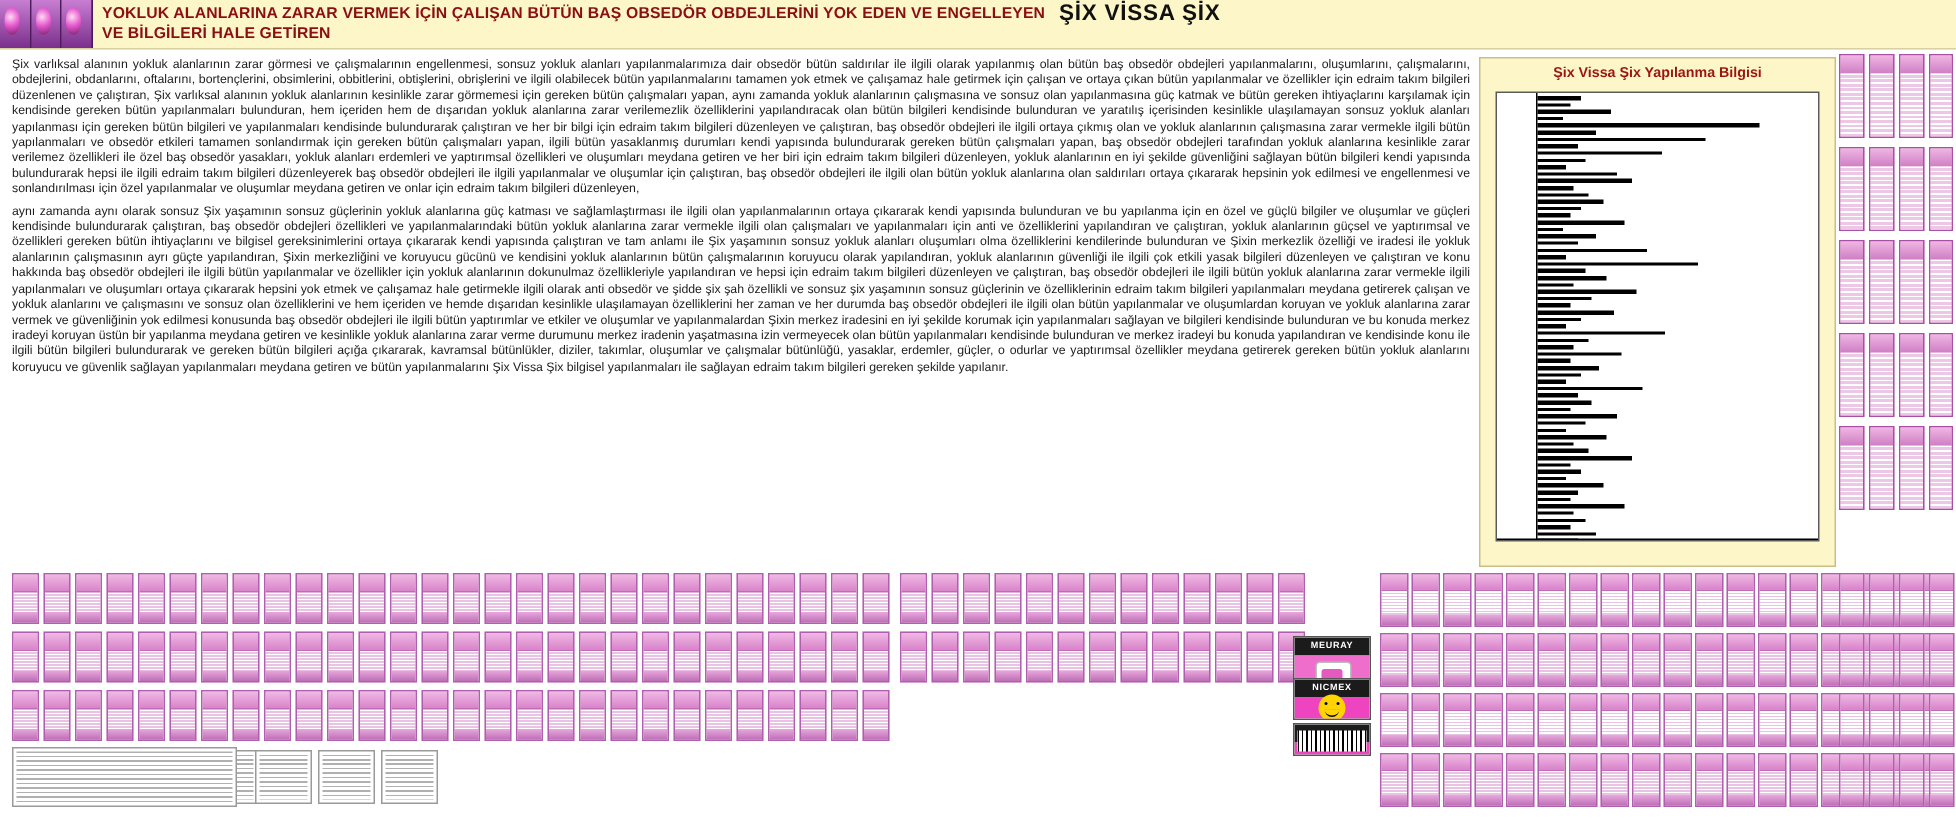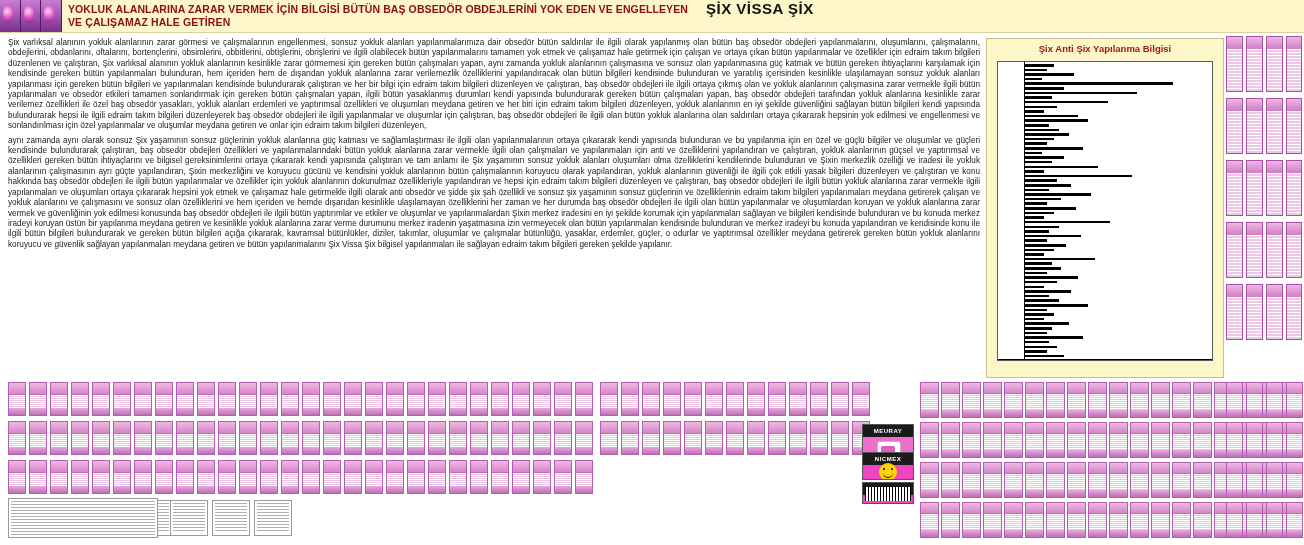--- a/index.html
+++ b/index.html
@@ -315,36 +315,36 @@
 <div class="page">
 
   <div class="header">
     <div class="logo-strip">
       <div class="logo-cell"></div>
       <div class="logo-cell"></div>
       <div class="logo-cell"></div>
     </div>
     <div class="header-title-wrap">
       <div class="header-title">
-        <span>YOKLUK ALANLARINA ZARAR VERMEK İÇİN BİLGİSİ BÜTÜN BAŞ OBSEDÖR OBDEJLERİNİ YOK EDEN VE ENGELLEYEN</span><br>
-        <span>VE ÇALIŞAMAZ HALE GETİREN</span>
+        <span>YOKLUK ALANLARINA ZARAR VERMEK İÇİN ÇALIŞAN BÜTÜN BAŞ OBSEDÖR OBDEJLERİNİ YOK EDEN VE ENGELLEYEN</span><br>
+        <span>VE BİLGİLERİ HALE GETİREN</span>
       </div>
     </div>
     <div class="header-right">
       <span class="brand">ŞİX VİSSA ŞİX</span>
     </div>
   </div>
 
   <div class="body-text">
     <p>Şix varlıksal alanının yokluk alanlarının zarar görmesi ve çalışmalarının engellenmesi, sonsuz yokluk alanları yapılanmalarımıza dair obsedör bütün saldırılar ile ilgili olarak yapılanmış olan bütün baş obsedör obdejleri yapılanmalarını, oluşumlarını, çalışmalarını, obdejlerini, obdanlarını, oftalarını, bortençlerini, obsimlerini, obbitlerini, obtişlerini, obrişlerini ve ilgili olabilecek bütün yapılanmalarını tamamen yok etmek ve çalışamaz hale getirmek için çalışan ve ortaya çıkan bütün yapılanmalar ve özellikler için edraim takım bilgileri düzenlenen ve çalıştıran, Şix varlıksal alanının yokluk alanlarının kesinlikle zarar görmemesi için gereken bütün çalışmaları yapan, aynı zamanda yokluk alanlarının çalışmasına ve sonsuz olan yapılanmasına güç katmak ve bütün gereken ihtiyaçlarını karşılamak için kendisinde gereken bütün yapılanmaları bulunduran, hem içeriden hem de dışarıdan yokluk alanlarına zarar verilemezlik özelliklerini yapılandıracak olan bütün bilgileri kendisinde bulunduran ve yaratılış içerisinden kesinlikle ulaşılamayan sonsuz yokluk alanları yapılanması için gereken bütün bilgileri ve yapılanmaları kendisinde bulundurarak çalıştıran ve her bir bilgi için edraim takım bilgileri düzenleyen ve çalıştıran, baş obsedör obdejleri ile ilgili ortaya çıkmış olan ve yokluk alanlarının çalışmasına zarar vermekle ilgili bütün yapılanmaları ve obsedör etkileri tamamen sonlandırmak için gereken bütün çalışmaları yapan, ilgili bütün yasaklanmış durumları kendi yapısında bulundurarak gereken bütün çalışmaları yapan, baş obsedör obdejleri tarafından yokluk alanlarına kesinlikle zarar verilemez özellikleri ile özel baş obsedör yasakları, yokluk alanları erdemleri ve yaptırımsal özellikleri ve oluşumları meydana getiren ve her biri için edraim takım bilgileri düzenleyen, yokluk alanlarının en iyi şekilde güvenliğini sağlayan bütün bilgileri kendi yapısında bulundurarak hepsi ile ilgili edraim takım bilgileri düzenleyerek baş obsedör obdejleri ile ilgili yapılanmalar ve oluşumlar için çalıştıran, baş obsedör obdejleri ile ilgili olan bütün yokluk alanlarına olan saldırıları ortaya çıkararak hepsinin yok edilmesi ve engellenmesi ve sonlandırılması için özel yapılanmalar ve oluşumlar meydana getiren ve onlar için edraim takım bilgileri düzenleyen,</p>
     <p>aynı zamanda aynı olarak sonsuz Şix yaşamının sonsuz güçlerinin yokluk alanlarına güç katması ve sağlamlaştırması ile ilgili olan yapılanmalarının ortaya çıkararak kendi yapısında bulunduran ve bu yapılanma için en özel ve güçlü bilgiler ve oluşumlar ve güçleri kendisinde bulundurarak çalıştıran, baş obsedör obdejleri özellikleri ve yapılanmalarındaki bütün yokluk alanlarına zarar vermekle ilgili olan çalışmaları ve yapılanmaları için anti ve özelliklerini yapılandıran ve çalıştıran, yokluk alanlarının güçsel ve yaptırımsal ve özellikleri gereken bütün ihtiyaçlarını ve bilgisel gereksinimlerini ortaya çıkararak kendi yapısında çalıştıran ve tam anlamı ile Şix yaşamının sonsuz yokluk alanları oluşumları olma özelliklerini kendilerinde bulunduran ve Şixin merkezlik özelliği ve iradesi ile yokluk alanlarının çalışmasının ayrı güçte yapılandıran, Şixin merkezliğini ve koruyucu gücünü ve kendisini yokluk alanlarının bütün çalışmalarının koruyucu olarak yapılandıran, yokluk alanlarının güvenliği ile ilgili çok etkili yasak bilgileri düzenleyen ve çalıştıran ve konu hakkında baş obsedör obdejleri ile ilgili bütün yapılanmalar ve özellikler için yokluk alanlarının dokunulmaz özellikleriyle yapılandıran ve hepsi için edraim takım bilgileri düzenleyen ve çalıştıran, baş obsedör obdejleri ile ilgili bütün yokluk alanlarına zarar vermekle ilgili yapılanmaları ve oluşumları ortaya çıkararak hepsini yok etmek ve çalışamaz hale getirmekle ilgili olarak anti obsedör ve şidde şix şah özellikli ve sonsuz şix yaşamının sonsuz güçlerinin ve özelliklerinin edraim takım bilgileri yapılanmaları meydana getirerek çalışan ve yokluk alanlarını ve çalışmasını ve sonsuz olan özelliklerini ve hem içeriden ve hemde dışarıdan kesinlikle ulaşılamayan özelliklerini her zaman ve her durumda baş obsedör obdejleri ile ilgili olan bütün yapılanmalar ve oluşumlardan koruyan ve yokluk alanlarına zarar vermek ve güvenliğinin yok edilmesi konusunda baş obsedör obdejleri ile ilgili bütün yaptırımlar ve etkiler ve oluşumlar ve yapılanmalardan Şixin merkez iradesini en iyi şekilde korumak için yapılanmaları sağlayan ve bilgileri kendisinde bulunduran ve bu konuda merkez iradeyi koruyan üstün bir yapılanma meydana getiren ve kesinlikle yokluk alanlarına zarar verme durumunu merkez iradenin yaşatmasına izin vermeyecek olan bütün yapılanmaları kendisinde bulunduran ve merkez iradeyi bu konuda yapılandıran ve kendisinde konu ile ilgili bütün bilgileri bulundurarak ve gereken bütün bilgileri açığa çıkararak, kavramsal bütünlükler, diziler, takımlar, oluşumlar ve çalışmalar bütünlüğü, yasaklar, erdemler, güçler, o odurlar ve yaptırımsal özellikler meydana getirerek gereken bütün yokluk alanlarını koruyucu ve güvenlik sağlayan yapılanmaları meydana getiren ve bütün yapılanmalarını Şix Vissa Şix bilgisel yapılanmaları ile sağlayan edraim takım bilgileri gereken şekilde yapılanır.</p>
   </div>
 
   <div class="chart-panel">
-    <div class="chart-title">Şix Anti Şix Yapılanma Bilgisi</div>
+    <div class="chart-title">Şix Vissa Şix Yapılanma Bilgisi</div>
     <div class="chart-plot" id="chart-plot">
       <div class="chart-axis"></div>
       <div class="chart-xaxis"></div>
     <div class="bar-row" style="top: 2px; width: 29.1429px; height: 2.53846px;"></div>
         <div class="bar-row" style="top: 6.61538px; width: 21.8571px; height: 2.53846px;"></div>
         <div class="bar-row" style="top: 11.2308px; width: 48.5714px; height: 2.53846px;"></div>
         <div class="bar-row" style="top: 15.8462px; width: 17px; height: 2.53846px;"></div>
         <div class="bar-row" style="top: 20.4615px; width: 148.143px; height: 2.53846px;"></div>
         <div class="bar-row" style="top: 25.0769px; width: 38.8571px; height: 2.53846px;"></div>
         <div class="bar-row" style="top: 29.6923px; width: 111.714px; height: 2.53846px;"></div>

